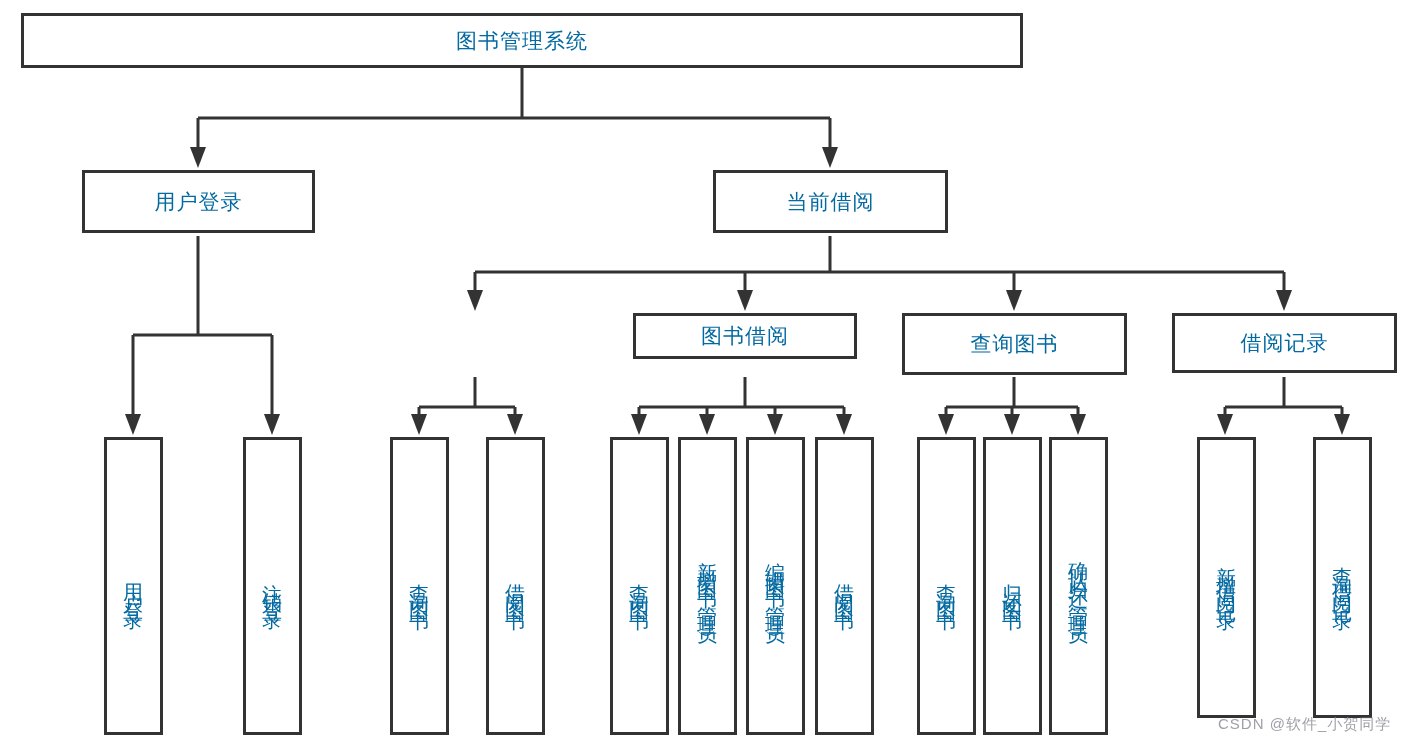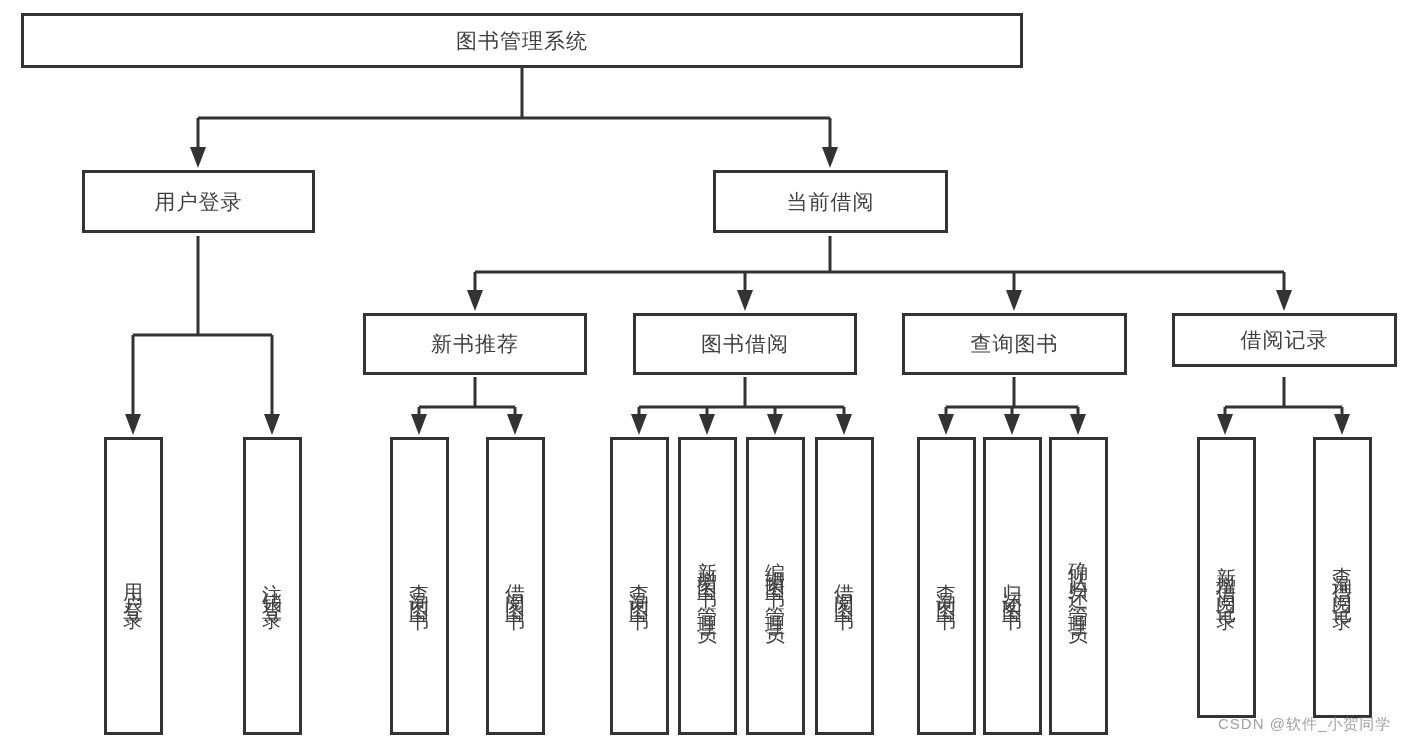--- a/index.html
+++ b/index.html
@@ -19,21 +19,21 @@
     position: absolute;
     left: 0;
     top: 0;
     z-index: 1;
   }
   .box {
     position: absolute;
     box-sizing: border-box;
     background: #ffffff;
     border: 3px solid #333333;
-    color: #404040;
+    color: #0369a1;
     display: flex;
     align-items: center;
     justify-content: center;
     z-index: 2;
   }
   .hbox {
     font-size: 21px;
     letter-spacing: 1px;
     white-space: nowrap;
   }
@@ -92,24 +92,23 @@
     <polygon fill="#333333" points="1070,414 1086,414 1078,435"></polygon>
     <polygon fill="#333333" points="1217,414 1233,414 1225,435"></polygon>
     <polygon fill="#333333" points="1334,414 1350,414 1342,435"></polygon>
   </svg>
 
   <div class="box hbox" style="left:21px; top:13px; width:1002px; height:55px">图书管理系统</div>
 
   <div class="box hbox" style="left:82px; top:170px; width:233px; height:63px">用户登录</div>
   <div class="box hbox" style="left:713px; top:170px; width:235px; height:63px">当前借阅</div>
 
-  <div class="box hbox" style="left:363px; top:313px; width:224px; height:62px">新书推荐</div>
-  <div class="box hbox" style="left:633px; top:313px; width:224px; height:62px">图书借阅</div>
+  <div class="box hbox" style="left:633px; top:313px; width:224px; height:46px">图书借阅</div>
   <div class="box hbox" style="left:902px; top:313px; width:225px; height:62px">查询图书</div>
-  <div class="box hbox" style="left:1172px; top:313px; width:225px; height:54px">借阅记录</div>
+  <div class="box hbox" style="left:1172px; top:313px; width:225px; height:60px">借阅记录</div>
 
   <div class="box vbox" style="left:104px; top:437px; height:298px">用户登录</div>
   <div class="box vbox" style="left:243px; top:437px; height:298px">注销登录</div>
 
   <div class="box vbox" style="left:390px; top:437px; height:298px">查询图书</div>
   <div class="box vbox" style="left:486px; top:437px; height:298px">借阅图书</div>
 
   <div class="box vbox" style="left:610px; top:437px; height:298px">查询图书</div>
   <div class="box vbox" style="left:678px; top:437px; height:298px">新增图书（管理员）</div>
   <div class="box vbox" style="left:746px; top:437px; height:298px">编辑图书（管理员）</div>

